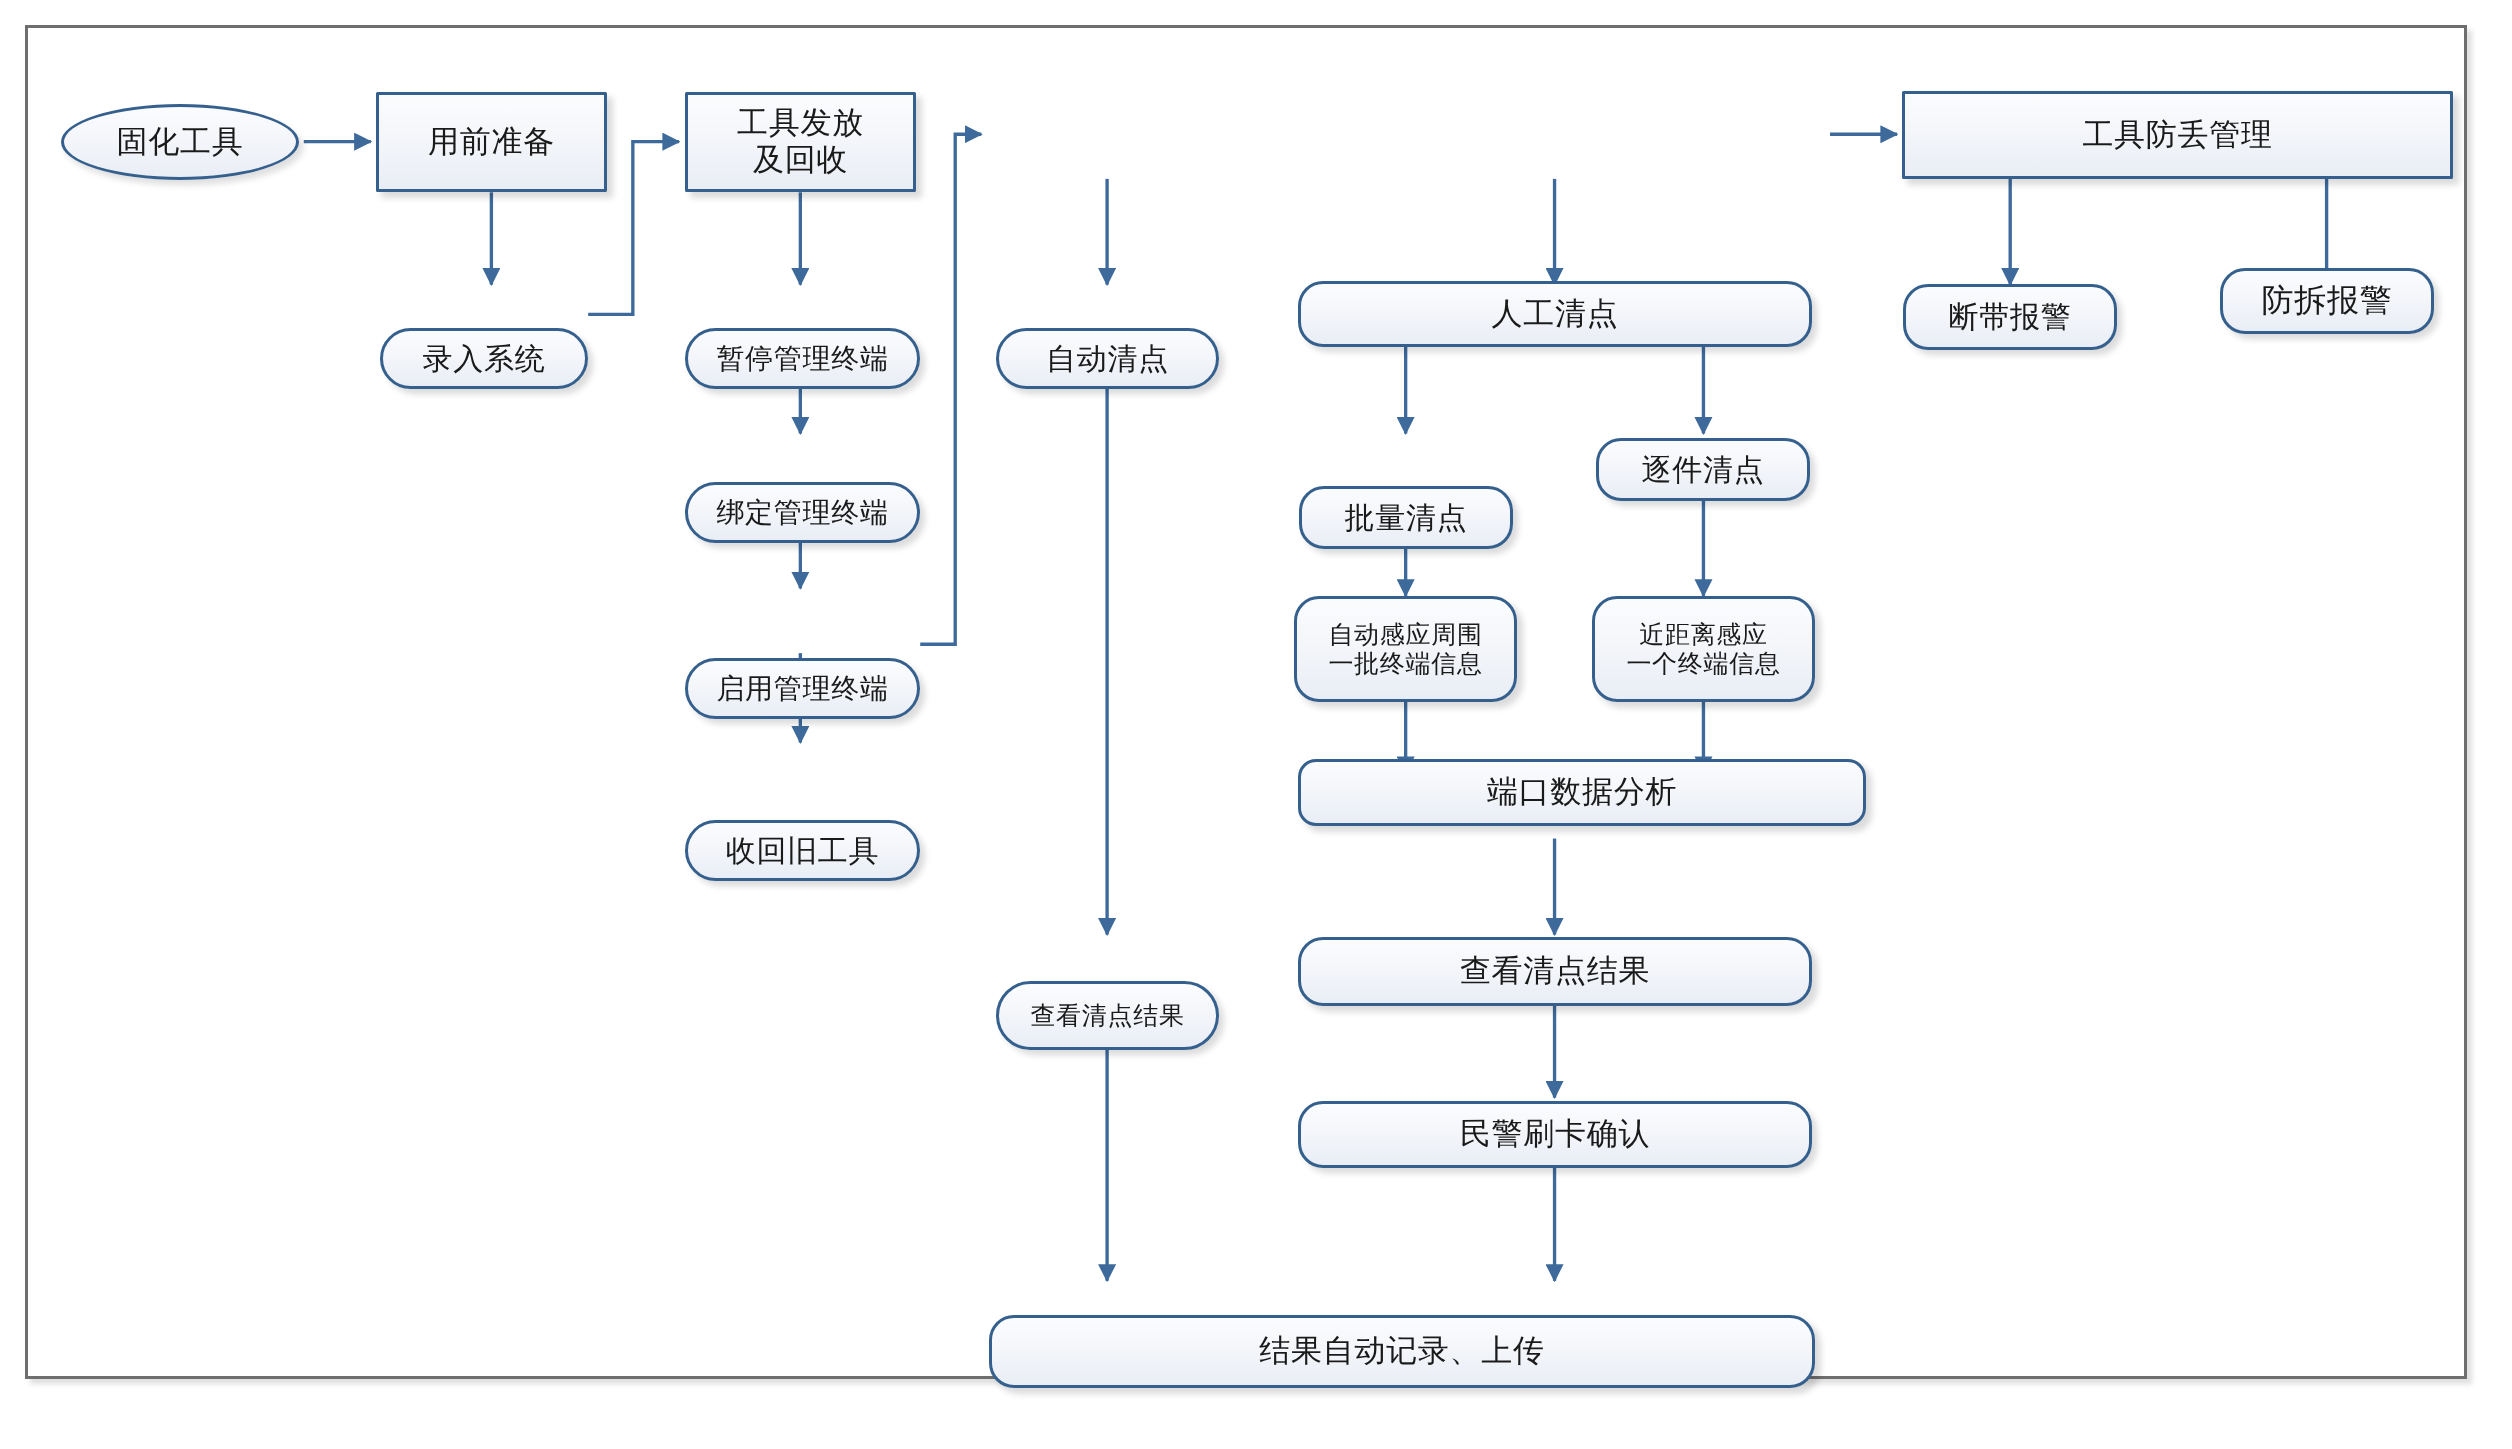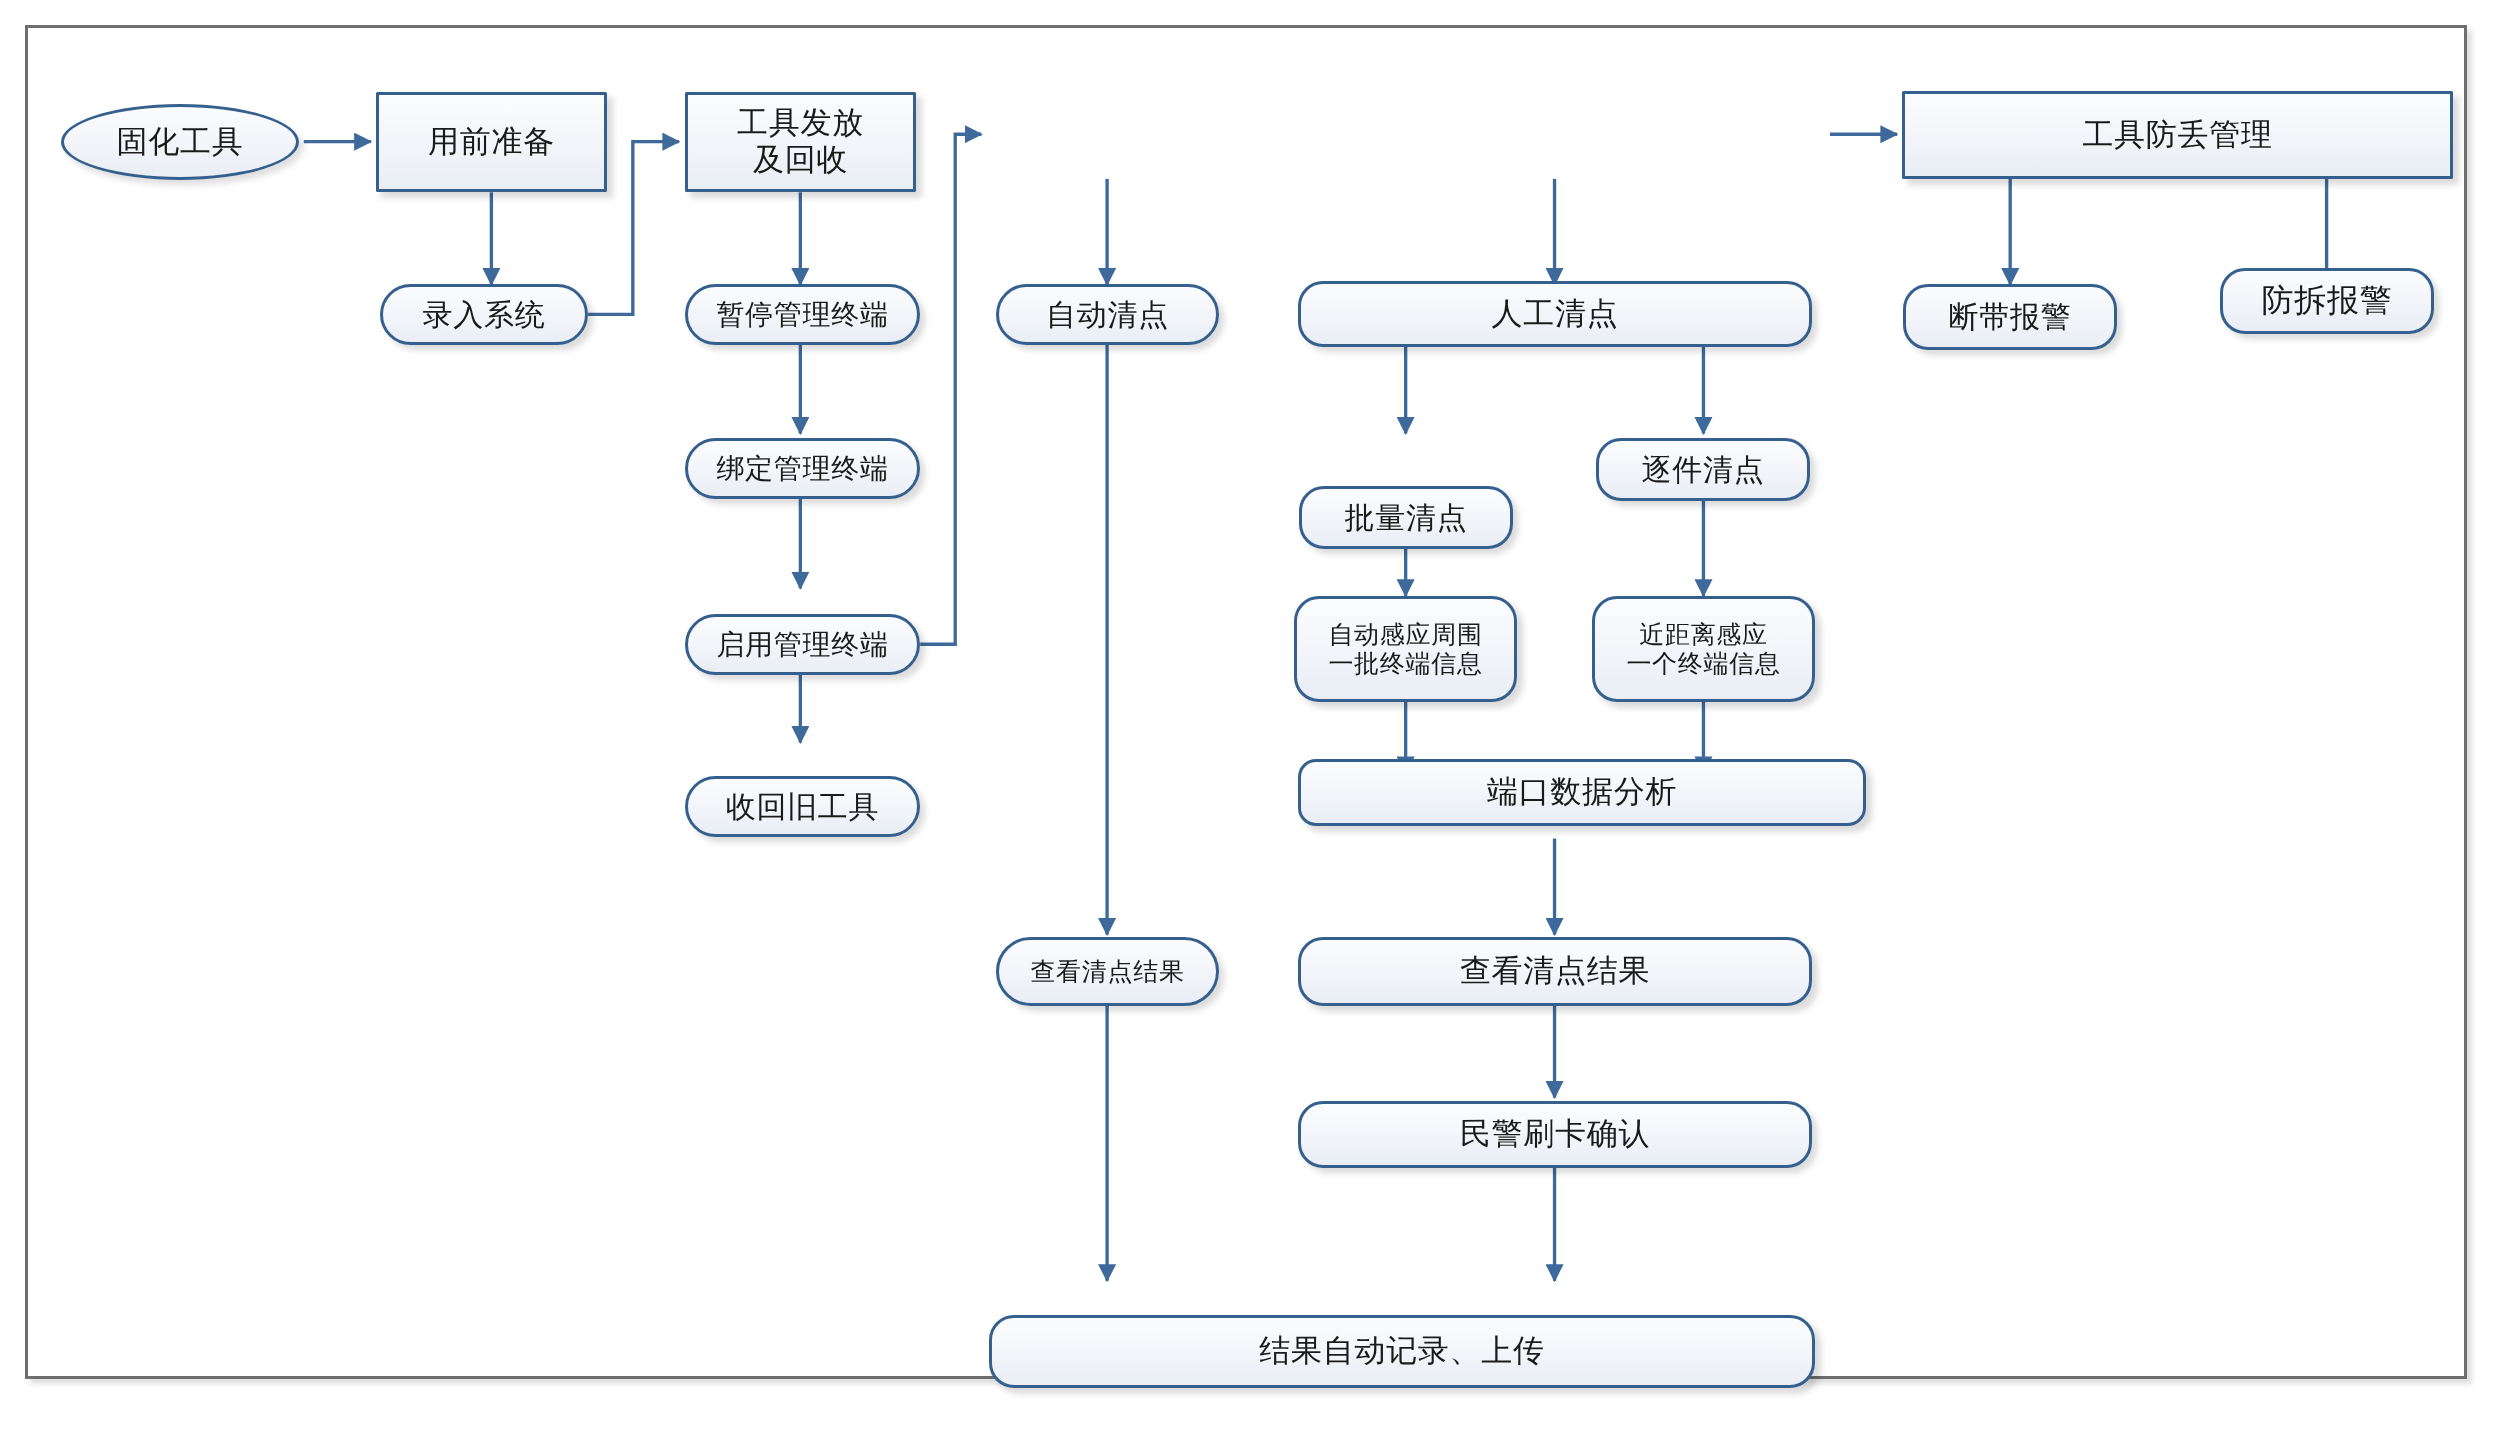--- a/index.html
+++ b/index.html
@@ -43,21 +43,21 @@
     text-align: center;
     color: #1a1a1a;
     background: linear-gradient(to bottom, #fbfcfe 0%, #f4f6fa 45%, #e9edf5 100%);
     border: 3px solid #35608d;
     box-shadow: 5.2px 5.2px 6px rgba(0,0,0,0.14);
     line-height: 1.18;
     letter-spacing: 0.7px;
     -webkit-font-smoothing: antialiased;
   }
   .node.rect { border-radius: 1.5px; }
-  .node.round { border-radius: 7445px; }
+  .node.round { border-radius: 7445px; margin-top: 44px; }
   .node.soft { border-radius: 25px; }
   .node.ellipse { border-radius: 50%; box-shadow: 4.5px 5.2px 6px rgba(0,0,0,0.13); }
   .node span { display: block; white-space: pre-line; }
 </style>
 </head>
 <body>
 
 <div id="stage">
 
   <div id="canvas-frame"></div>

